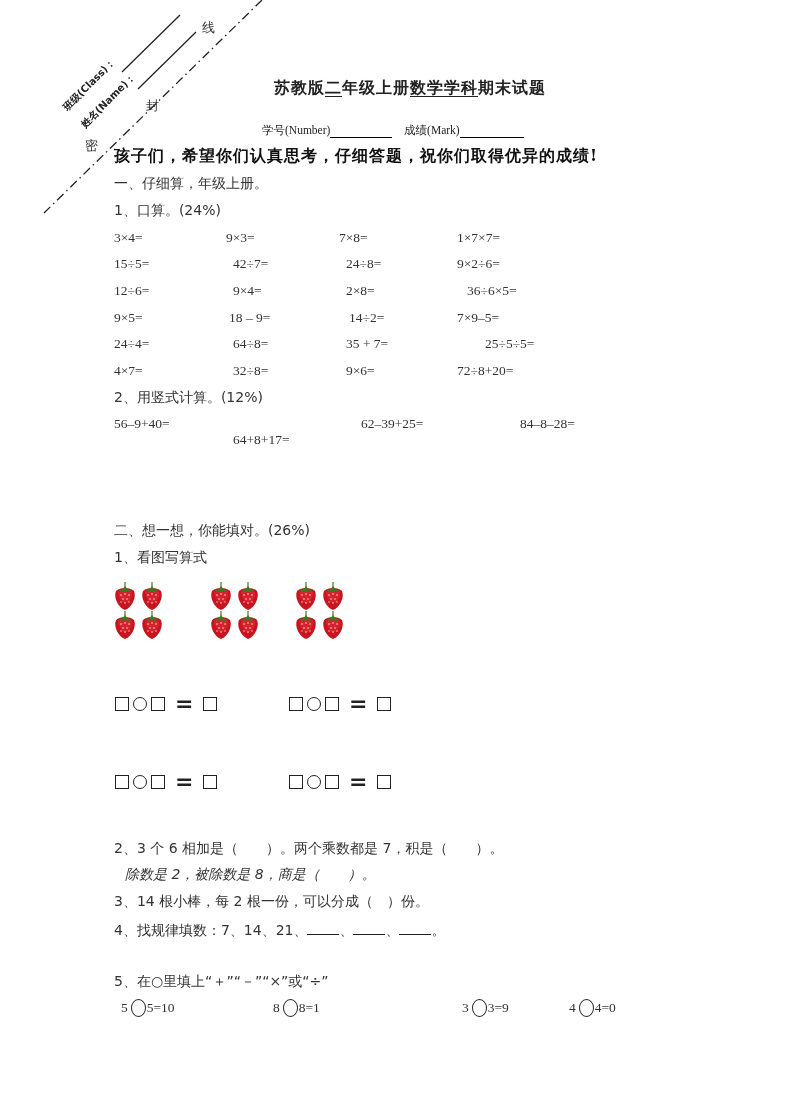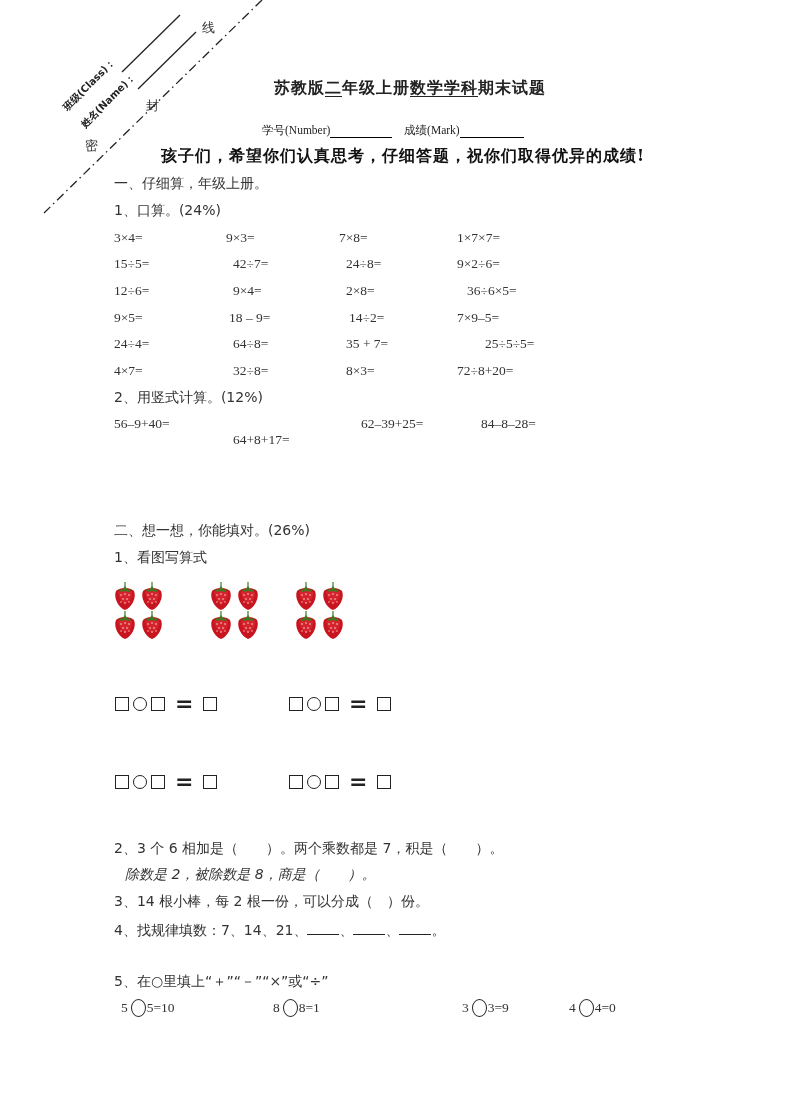--- a/index.html
+++ b/index.html
@@ -9,21 +9,21 @@
       color: #222;
     }
     .abs { position: absolute; white-space: nowrap; }
     .seal-svg { position: absolute; left: 0; top: 0; }
     .rot { position: absolute; transform-origin: left bottom; white-space: nowrap; font-family: "DejaVu Sans", sans-serif; font-weight: bold; font-size: 10px; color:#222; }
     .seal-char { position: absolute; font-size: 13px; color: #333; font-family: "DejaVu Serif", serif; }
     .title { left: 274px; top: 78px; font-size: 16px; font-weight: bold; letter-spacing: 1px; font-family: "DejaVu Serif", serif; }
     .title .ul { text-decoration: underline; text-underline-offset: 3px; }
     .meta { left: 262px; top: 123px; font-size: 11.5px; font-family: "Liberation Serif", serif; color:#222; }
     .meta .blank { display: inline-block; border-bottom: 1.2px solid #000; vertical-align: bottom; height: 13px; }
-    .motto { left: 114px; top: 146px; font-size: 16px; font-weight: bold; letter-spacing: 1px; color:#111; font-family: "DejaVu Serif", serif; margin-left: 47px; }
+    .motto { left: 114px; top: 146px; font-size: 16px; font-weight: bold; letter-spacing: 1px; color:#111; font-family: "DejaVu Serif", serif; }
     .txt { font-size: 14px; color: #333; font-family: "DejaVu Sans", sans-serif; }
     .num { font-size: 13.5px; color: #333; font-family: "Liberation Serif", serif; }
     .berry-group { position: absolute; display: grid; grid-template-columns: 24px 24px; grid-template-rows: 29px 29px; column-gap: 3px; }
     .berry { width: 24px; height: 29px; }
     .shape-row { position: absolute; display: flex; align-items: center; gap: 4px; }
     .sq { width: 14px; height: 14px; border: 1.4px solid #222; box-sizing: border-box; display: inline-block; }
     .ci { width: 14px; height: 14px; border: 1.4px solid #222; border-radius: 50%; box-sizing: border-box; display: inline-block; }
     .eq { font-size: 22px; font-weight: bold; line-height: 14px; margin: 0 6px; font-family: "DejaVu Sans", sans-serif; }
     .fill-blank { display: inline-block; width: 32px; border-bottom: 1px solid #222; height: 14px; vertical-align: baseline; }
     .op-circle { display: inline-block; width: 15px; height: 18px; border: 1.4px solid #222; border-radius: 50%; box-sizing: border-box; vertical-align: middle; margin: 0 1px 2px 3px; }
@@ -77,28 +77,28 @@
 <div class="abs num" style="left:349px; top:310px;">14÷2=</div>
 <div class="abs num" style="left:457px; top:310px;">7×9–5=</div>
 
 <div class="abs num" style="left:114px; top:336px;">24÷4=</div>
 <div class="abs num" style="left:233px; top:336px;">64÷8=</div>
 <div class="abs num" style="left:346px; top:336px;">35 + 7=</div>
 <div class="abs num" style="left:485px; top:336px;">25÷5÷5=</div>
 
 <div class="abs num" style="left:114px; top:363px;">4×7=</div>
 <div class="abs num" style="left:233px; top:363px;">32÷8=</div>
-<div class="abs num" style="left:346px; top:363px;">8×3=</div>
+<div class="abs num" style="left:346px; top:363px;">9×6=</div>
 <div class="abs num" style="left:457px; top:363px;">72÷8+20=</div>
 
 <div class="abs txt" style="left:114px; top:389px;">2、用竖式计算。(12%)</div>
 <div class="abs num" style="left:114px; top:416px;">56–9+40=</div>
 <div class="abs num" style="left:233px; top:416px;margin-top:16px;">64+8+17=</div>
 <div class="abs num" style="left:361px; top:416px;">62–39+25=</div>
-<div class="abs num" style="left:481px; top:416px;">84–8–28=</div>
+<div class="abs num" style="left:520px; top:416px;">84–8–28=</div>
 
 <div class="abs txt" style="left:114px; top:522px;">二、想一想，你能填对。(26%)</div>
 <div class="abs txt" style="left:114px; top:549px;">1、看图写算式</div>
 
 <svg width="0" height="0" style="position:absolute">
   <defs>
     <symbol id="berry" viewBox="0 0 24 29">
       <line x1="12" y1="0" x2="12" y2="5" stroke="#3f7a22" stroke-width="1.2"></line>
       <path d="M3 9 C 7 5, 17 5, 21 9 C 24 16, 18 26, 12 28 C 6 26, 0 16, 3 9 Z" fill="#c8141e"></path>
       <path d="M5 10 C 8 8, 16 8, 19 10 C 20 14, 17 20, 12 22 C 9 20, 6 16, 5 10 Z" fill="#e0313a" opacity="0.55"></path>

